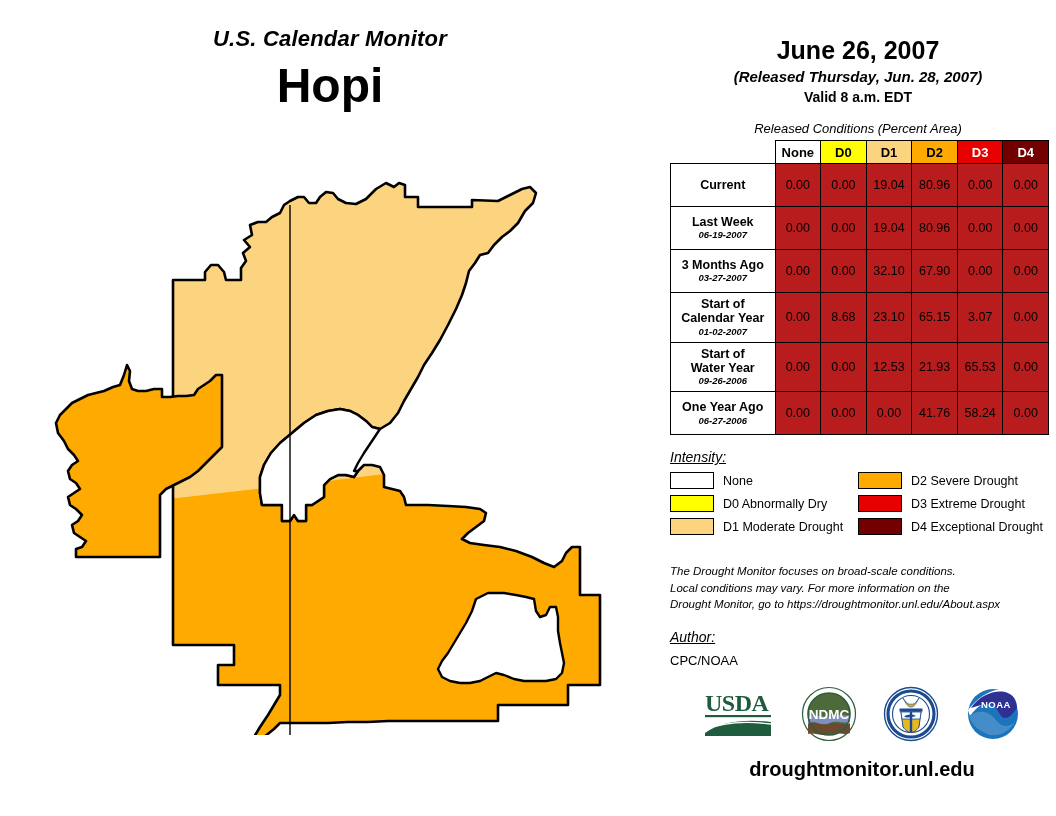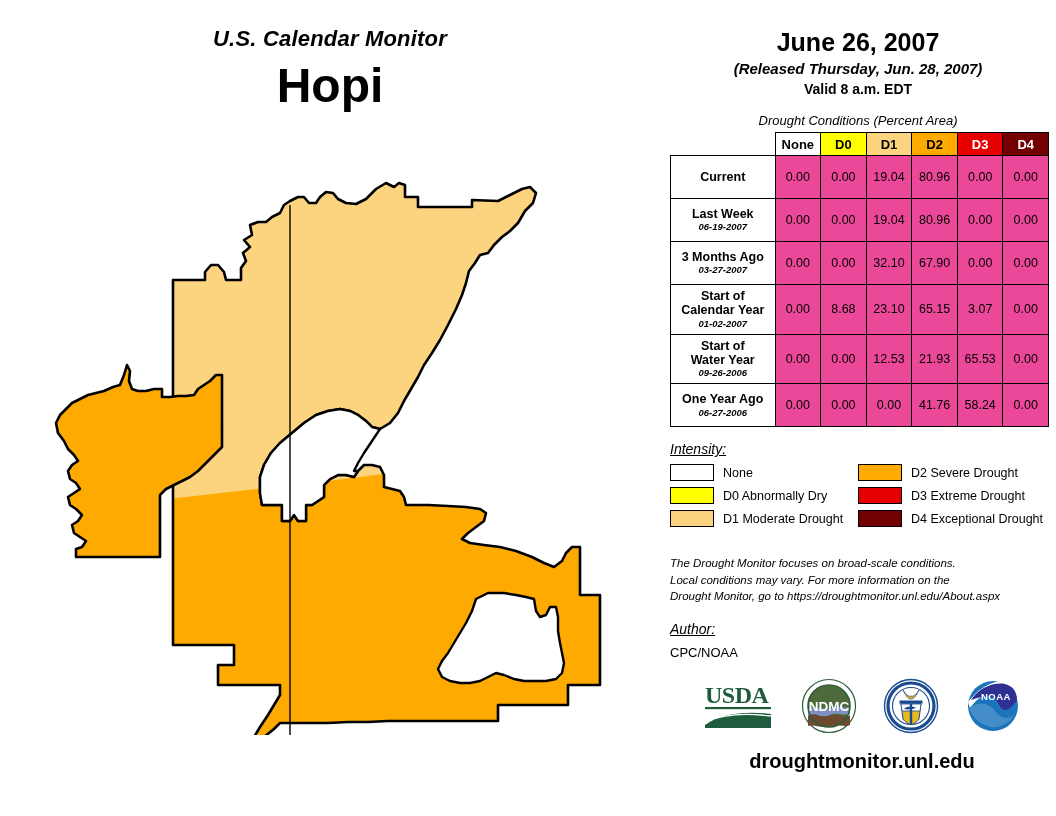--- a/index.html
+++ b/index.html
@@ -50,21 +50,21 @@
   
   #right-panel {
     position: absolute;
     left: 660px;
     top: 0px;
     width: 396px;
     height: 816px;
   }
   #date-block {
     text-align: center;
-    padding-top: 28px;
+    padding-top: 36px;
   }
   #valid-date {
     font-size: 25px;
     font-weight: bold;
   }
   #released-date {
     font-size: 15px;
     font-weight: bold;
     font-style: italic;
     margin-top: 3px;
@@ -125,21 +125,21 @@
   table.cond tbody td.rowlabel .sub {
     display: block;
     font-size: 9.5px;
     font-style: italic;
     font-weight: bold;
     margin-top: 1px;
   }
   table.cond tbody td.val {
     height: 42px;
     font-size: 12.5px;
-    background: #ec4899;
+    background: #b91c1c;
   }
 
   
   #intensity-block {
     margin-top: 14px;
     padding-left: 10px;
   }
   .section-head {
     font-size: 14px;
     font-style: italic;
@@ -341,21 +341,21 @@
 </div>
 
 <div id="right-panel">
 
   <div id="date-block">
     <div id="valid-date">June 26, 2007</div>
     <div id="released-date">(Released Thursday, Jun. 28, 2007)</div>
     <div id="valid-time">Valid 8 a.m. EDT</div>
   </div>
 
-  <div id="table-caption">Drought Conditions (Percent Area)</div>
+  <div id="table-caption">Released Conditions (Percent Area)</div>
 
   <div id="cond-table-wrap">
     <table class="cond">
       <thead>
         <tr>
           <th class="corner"></th>
           <th class="h-none">None</th>
           <th class="h-d0">D0</th>
           <th class="h-d1">D1</th>
           <th class="h-d2">D2</th>

